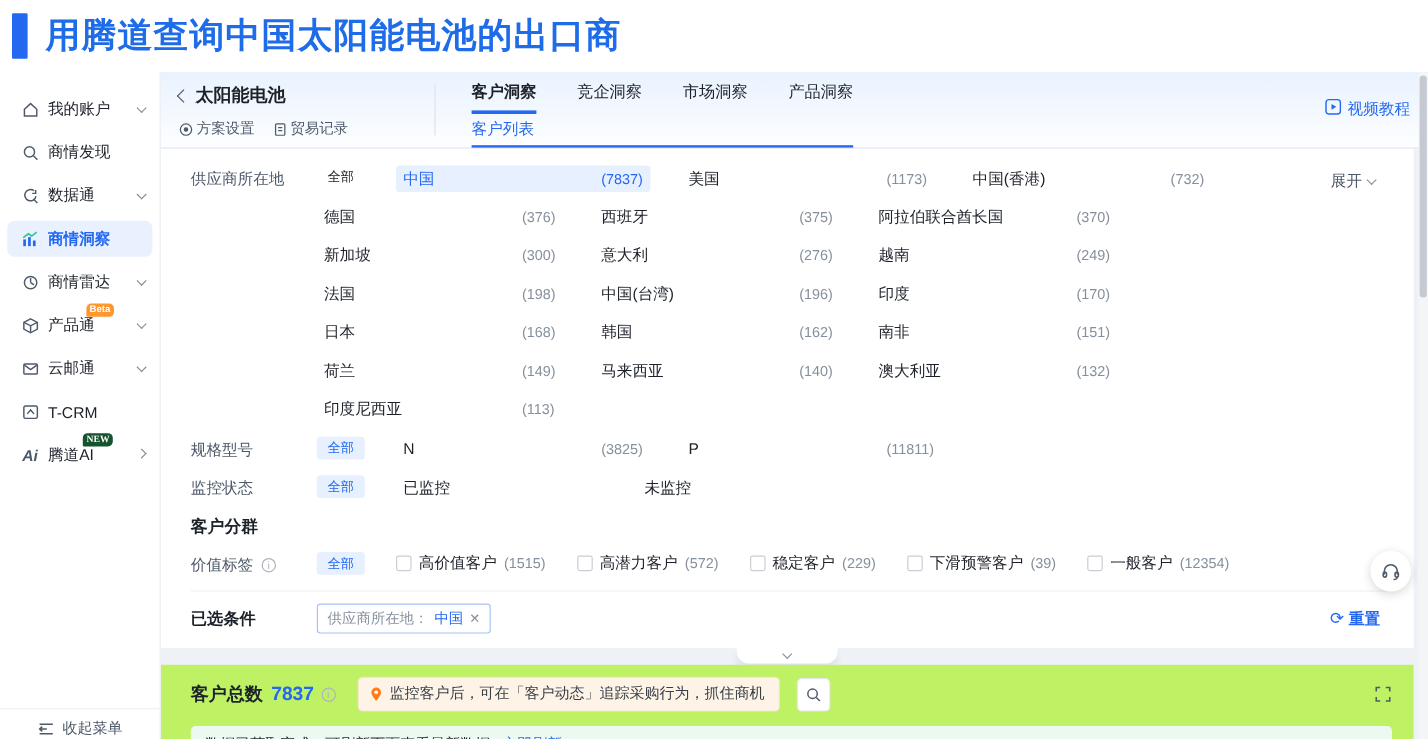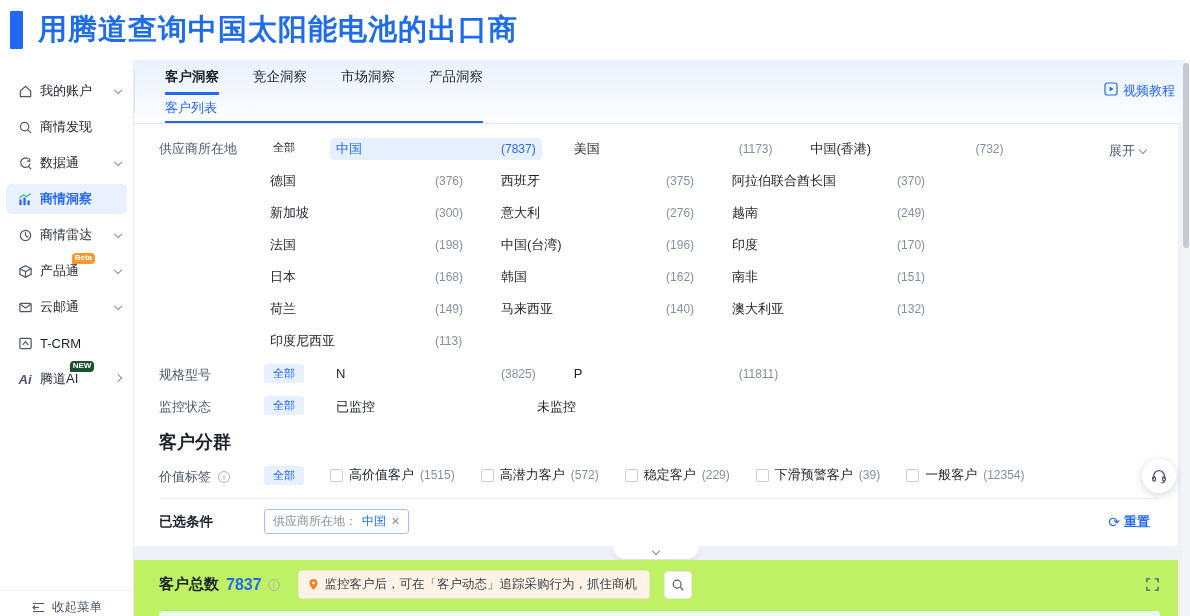--- a/index.html
+++ b/index.html
@@ -19,21 +19,21 @@
   .sidebar { width:134px; background:#fff; border-right:1px solid #ebedf2; position:relative; flex-shrink:0; padding-top:16px; }
   .side-item { height:30px; margin:0 6px 6px 6px; display:flex; align-items:center; gap:7px; padding:0 6px 0 11px; font-size:13px; color:#1d2129; border-radius:6px; cursor:pointer; }
   .side-item.active { background:#e9f1ff; color:#2468f2; font-weight:700; }
   .side-icon { width:16px; height:16px; flex-shrink:0; display:flex; align-items:center; justify-content:center; }
   .side-icon svg { display:block; }
   .side-label { position:relative; white-space:nowrap; }
   .chev { width:6px; height:6px; border-right:1.4px solid #86909c; border-bottom:1.4px solid #86909c; transform:rotate(45deg); margin-left:auto; margin-top:-3px; flex-shrink:0; }
   .chev.right { transform:rotate(-45deg); }
   .badge { position:absolute; top:-9px; right:-16px; font-size:8px; color:#fff; padding:1px 3px; border-radius:4px 4px 4px 1px; font-weight:700; line-height:1.1; }
   .badge.beta { background:#ff962e; }
-  .badge.new { background:#14532d; }
+  .badge.new { background:#14532d;font-family:Liberation Serif, serif; }
   .ai-glyph { font-size:13px; color:#4e5969; font-weight:700; font-style:italic; }
   .sidebar-footer { position:absolute; bottom:0; left:0; right:0; height:26px; border-top:1px solid #eef0f4; display:flex; align-items:flex-start; padding:8px 0 0 30px; gap:6px; color:#4e5969; font-size:12.5px; }
 
   
   .content { flex:1; background:#eef1f6; position:relative; display:flex; flex-direction:column; overflow:hidden; }
 
   
   .content-header { height:64px; background:linear-gradient(180deg,#e9f2fe 0%,#fbfdff 90%); border-bottom:1px solid #e4e8f0; display:flex; flex-shrink:0; }
   .ch-left { padding:10px 0 0 15px; width:228px; }
   .ch-back-row { display:flex; align-items:center; gap:6px; }
@@ -58,21 +58,21 @@
   .f-opts { flex:1; display:flex; flex-wrap:wrap; column-gap:26px; row-gap:10px; align-items:flex-start; padding-right:90px; }
   .pill { font-size:11px; padding:2px 9px; border-radius:3px; cursor:pointer; white-space:nowrap;font-family:Liberation Mono, monospace; }
   .pill.sel { background:#e7f0fe; color:#2468f2; font-weight:500; }
   .chip { display:inline-flex; align-items:center; gap:2px; font-size:13px; cursor:pointer; padding:2px 6px; border-radius:3px; white-space:nowrap; }
   .chip .c-name { color:#1d2129; font-weight:500; }
   .chip .c-count { color:#86909c; font-size:12px; }
   .chip .c-count::before { content:"("; } .chip .c-count::after { content:")"; }
   .chip.sel { background:#e7f0fe; }
   .chip.sel .c-name, .chip.sel .c-count { color:#2468f2; }
   .expand-btn { position:absolute; right:32px; top:18px; font-size:13px; color:#4e5969; display:flex; align-items:center; gap:5px; cursor:pointer; }
-  .group-title { font-size:18px; font-weight:700; margin:4px 0 12px 0; }
+  .group-title { font-size:14px; font-weight:700; margin:4px 0 12px 0; }
   .ck-opt { display:inline-flex; align-items:center; gap:6px; cursor:pointer; }
   .ckbox { width:13px; height:13px; border:1px solid #c9cdd4; border-radius:2px; background:#fff; flex-shrink:0; }
   .ck-name { font-size:13px; font-weight:500; }
   .ck-count { color:#86909c; font-size:12px; }
   .ck-count::before{content:"(";} .ck-count::after{content:")";}
   .selected-row { border-top:1px solid #f0f1f4; padding:10px 0 12px 0; display:flex; align-items:center; }
   .sel-label { width:105px; font-size:13.5px; font-weight:700; }
   .cond-tag { display:inline-flex; align-items:center; gap:5px; border:1px solid #a8c4f2; border-radius:3px; padding:3px 8px; font-size:12px; background:#fff; }
   .cond-key { color:#86909c; } .cond-val { color:#2468f2; }
   .tag-close { color:#86909c; font-size:11px; cursor:pointer; } .tag-close::after{content:"✕";}
@@ -203,20 +203,42 @@
               <path d="M1 1.5h11M1 9.5h11M7 5.5H1m2.2-2L1 5.5l2.2 2"></path>
             </svg>
           </span>
         <span>收起菜单</span>
       </div>
     </div>
 
     <div class="content">
 
       <div class="content-header">
+        <div class="ch-left">
+          <div class="ch-back-row">
+            <span class="back-ic"></span>
+            <span class="ch-title">太阳能电池</span>
+          </div>
+          <div class="ch-actions">
+            <span class="ch-action">
+              <svg width="12" height="12" viewBox="0 0 14 14" fill="none" stroke="#4e5969" stroke-width="1.2">
+                  <circle cx="7" cy="7" r="5.5"></circle>
+                  <circle cx="7" cy="7" r="1.6" fill="#4e5969"></circle>
+                </svg>
+              <span>方案设置</span>
+            </span>
+            <span class="ch-action">
+              <svg width="11" height="12" viewBox="0 0 12 14" fill="none" stroke="#4e5969" stroke-width="1.2">
+                  <rect x="1.5" y="1.5" width="9" height="11" rx="1"></rect>
+                  <path d="M4 5h4M4 8h4"></path>
+                </svg>
+              <span>贸易记录</span>
+            </span>
+          </div>
+        </div>
         <div class="vdiv"></div>
         <div class="tabs-block">
           <div class="tabs-row">
             <span class="tab active">客户洞察</span>
             <span class="tab">竞企洞察</span>
             <span class="tab">市场洞察</span>
             <span class="tab">产品洞察</span>
           </div>
           <div class="subtabs-row">
             <span class="subtab active">客户列表</span>

